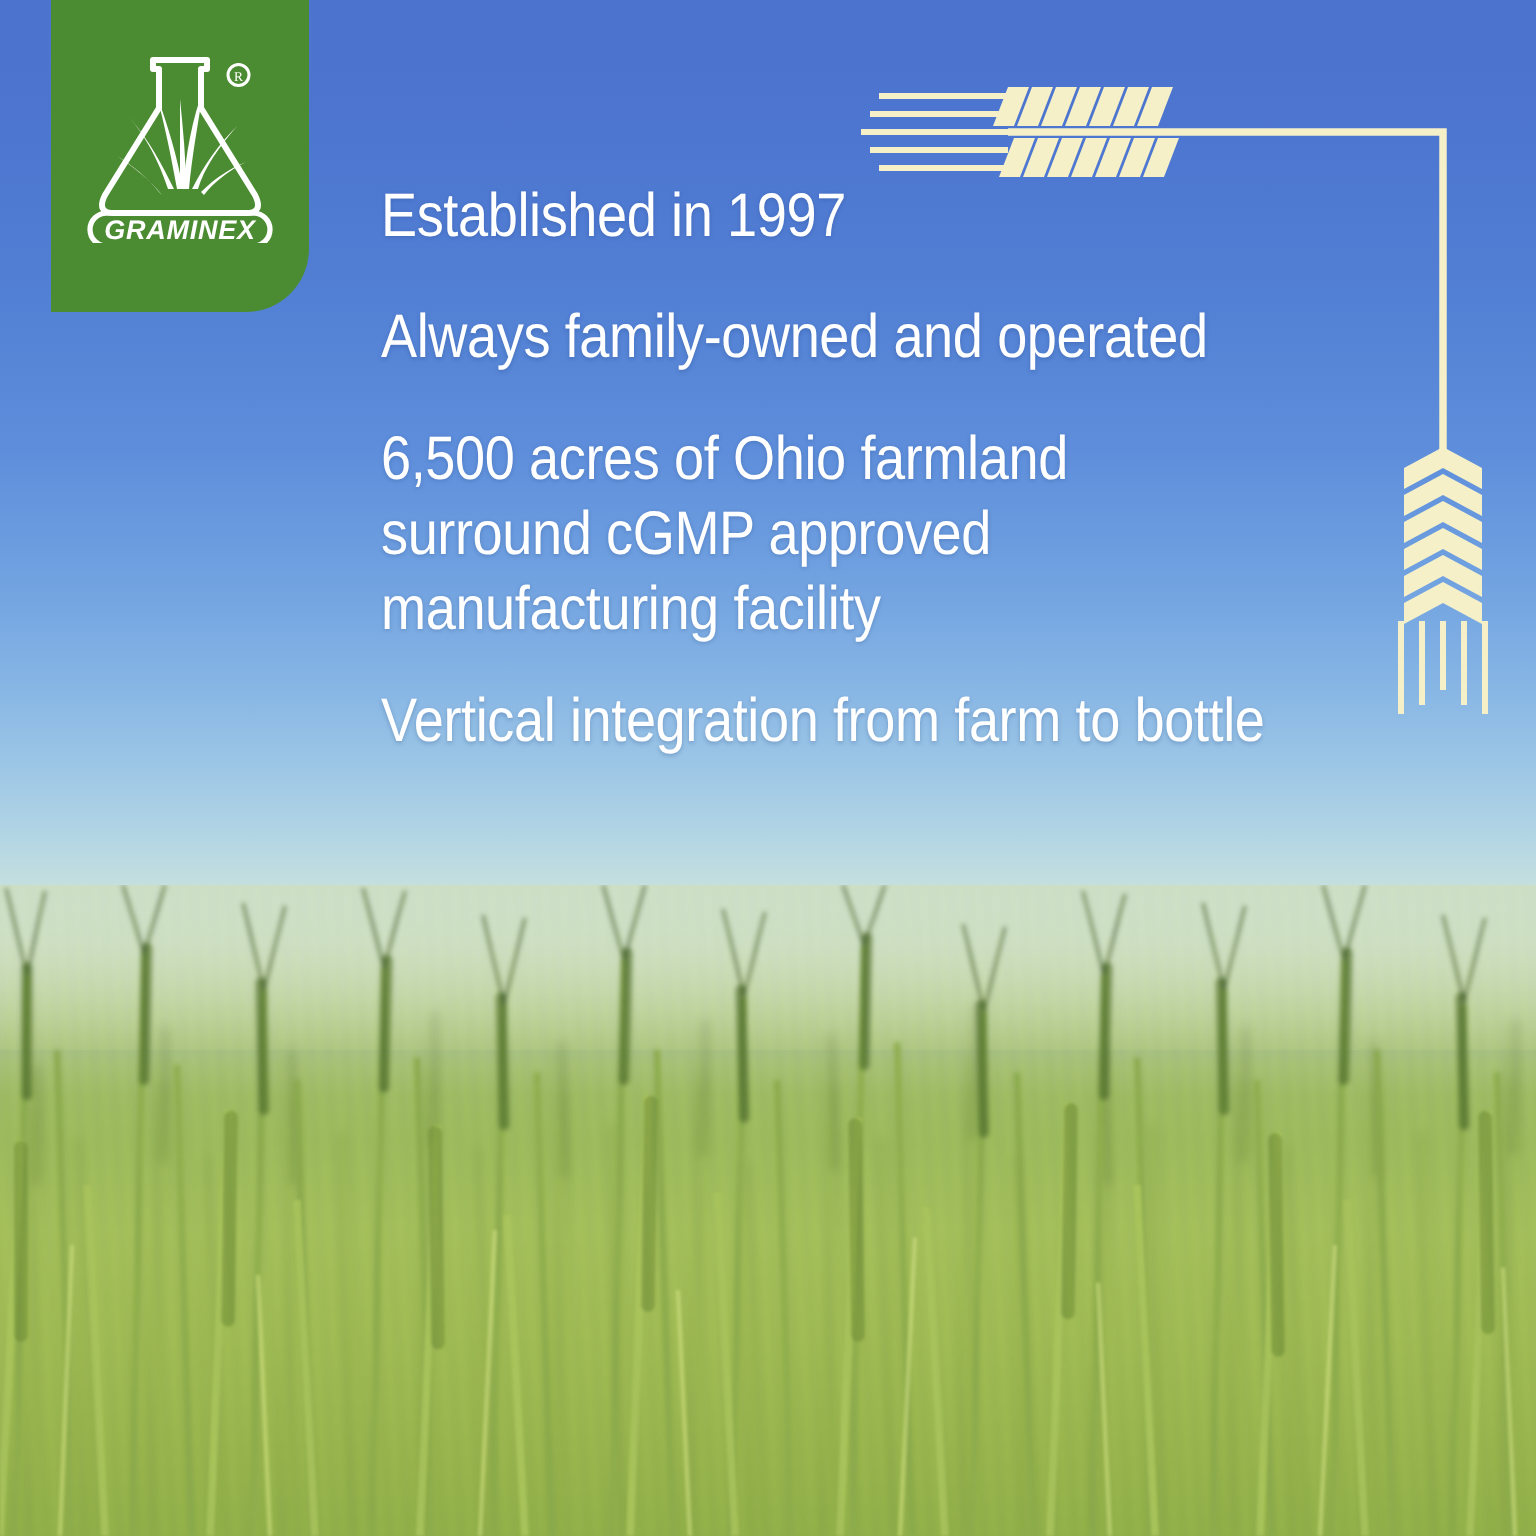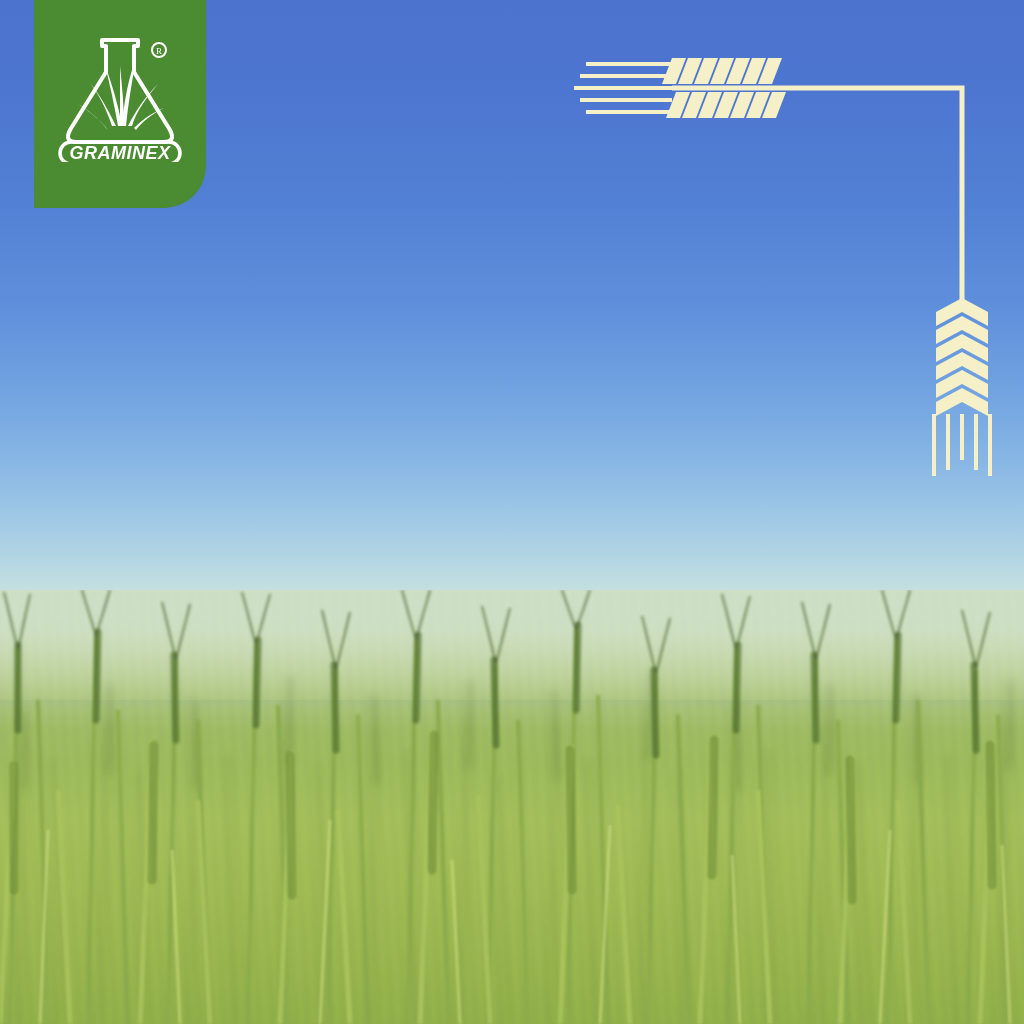--- a/index.html
+++ b/index.html
@@ -367,14 +367,22 @@
           <path d="M80 102 C90 92 100 86 110 82 C98 88 88 96 82 104 Z"></path>
           <path d="M66 100 C66 80 66 60 66 40 C68 60 70 80 70 100 Z"></path>
         </g>
 
         <rect x="6" y="116" width="120" height="22" rx="11" ry="11" fill="none" stroke="#ffffff" stroke-width="3.5"></rect>
         <text x="66" y="133" font-family="'Liberation Sans', sans-serif" font-size="18" font-weight="bold" font-style="italic" fill="#ffffff" text-anchor="middle" letter-spacing="0.5">GRAMINEX</text>
       </svg>
     </div>
   </div>
 
+  <div class="copy">
+    <p class="l1">Established in 1997</p>
+    <p class="l2">Always family-owned and operated</p>
+    <p class="l3">6,500 acres of Ohio farmland
+surround cGMP approved
+manufacturing facility</p>
+    <p class="l4">Vertical integration from farm to bottle</p>
+  </div>
 
 </div>
 
 </body></html>

